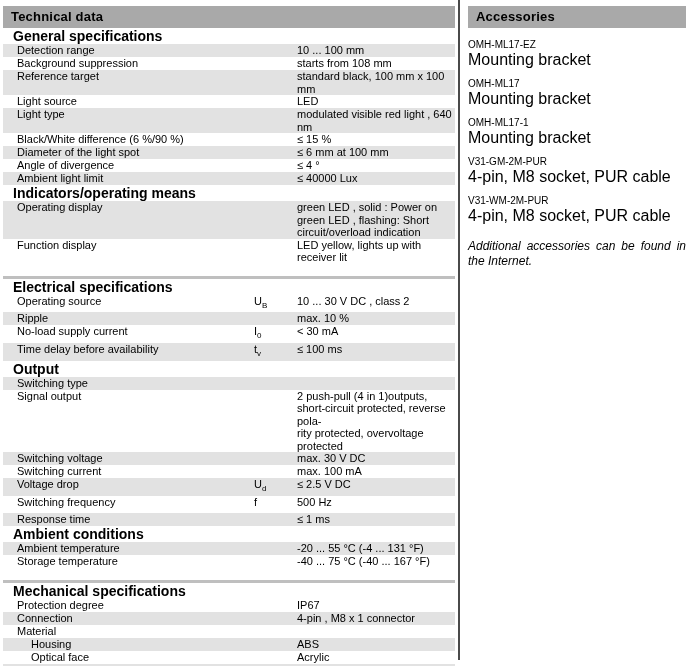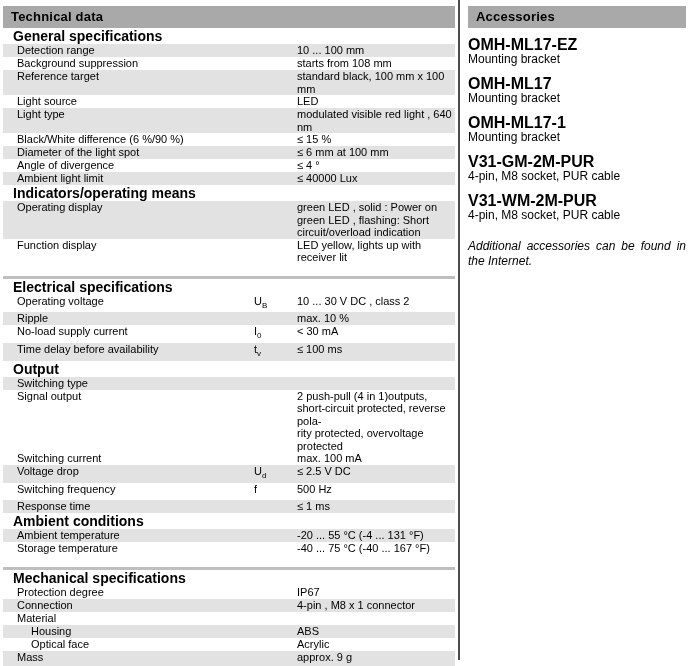--- a/index.html
+++ b/index.html
@@ -31,22 +31,22 @@
   .row{display:flex;align-items:flex-start;min-height:13px;line-height:12.5px;}
   .row.g{background:var(--stripe);}
   .lbl{flex:none;width:233px;padding-left:14px;}
   .row.i2 .lbl{padding-left:28px;}
   .sym{flex:none;width:43px;font-weight:400;margin-left:18px;}
   .sym sub{font-size:8px;}
   .val{flex:1;white-space:pre-line;padding-right:2px;}
 
   .acc-item{margin-top:9px;}
   .acc-item:first-of-type{margin-top:7px;}
-  .acc-name{font-weight:700;font-size:16px;line-height:15px;}
-  .acc-desc{font-size:12px;line-height:15px;}
+  .acc-name{font-weight:400;font-size:10px;line-height:15px;}
+  .acc-desc{font-size:16px;line-height:15px;}
   .acc-note{font-size:12px;line-height:15px;margin-top:16px;text-align:justify;font-style:italic;}
 </style>
 </head>
 <body>
 
 <div class="page">
 
   <div class="left-col">
     <div class="banner">Technical data</div>
 
@@ -110,21 +110,21 @@
       <div class="row">
           <span class="lbl">Function display</span>
           <span class="sym"><span></span><sub></sub></span>
           <span class="val">LED yellow, lights up with receiver lit</span>
         </div>
     </div>
 
     <div>
       <div class="sec-title rule">Electrical specifications</div>
       <div class="row">
-          <span class="lbl">Operating voltage</span>
+          <span class="lbl">Operating source</span>
           <span class="sym"><span>U</span><sub>B</sub></span>
           <span class="val">10 ... 30 V DC , class 2</span>
         </div>
       <div class="row g">
           <span class="lbl">Ripple</span>
           <span class="sym"><span></span><sub></sub></span>
           <span class="val">max. 10  %</span>
         </div>
       <div class="row">
           <span class="lbl">No-load supply current</span>
@@ -143,20 +143,25 @@
       <div class="row g">
           <span class="lbl">Switching type</span>
           <span class="sym"><span></span><sub></sub></span>
         </div>
       <div class="row">
           <span class="lbl">Signal output</span>
           <span class="sym"><span></span><sub></sub></span>
           <span class="val">2 push-pull (4 in 1)outputs, short-circuit protected, reverse pola-
 rity protected, overvoltage protected</span>
         </div>
+      <div class="row g">
+          <span class="lbl">Switching voltage</span>
+          <span class="sym"><span></span><sub></sub></span>
+          <span class="val">max. 30 V DC</span>
+        </div>
       <div class="row">
           <span class="lbl">Switching current</span>
           <span class="sym"><span></span><sub></sub></span>
           <span class="val">max. 100 mA</span>
         </div>
       <div class="row g">
           <span class="lbl">Voltage drop</span>
           <span class="sym"><span>U</span><sub>d</sub></span>
           <span class="val">≤ 2.5 V DC</span>
         </div>

